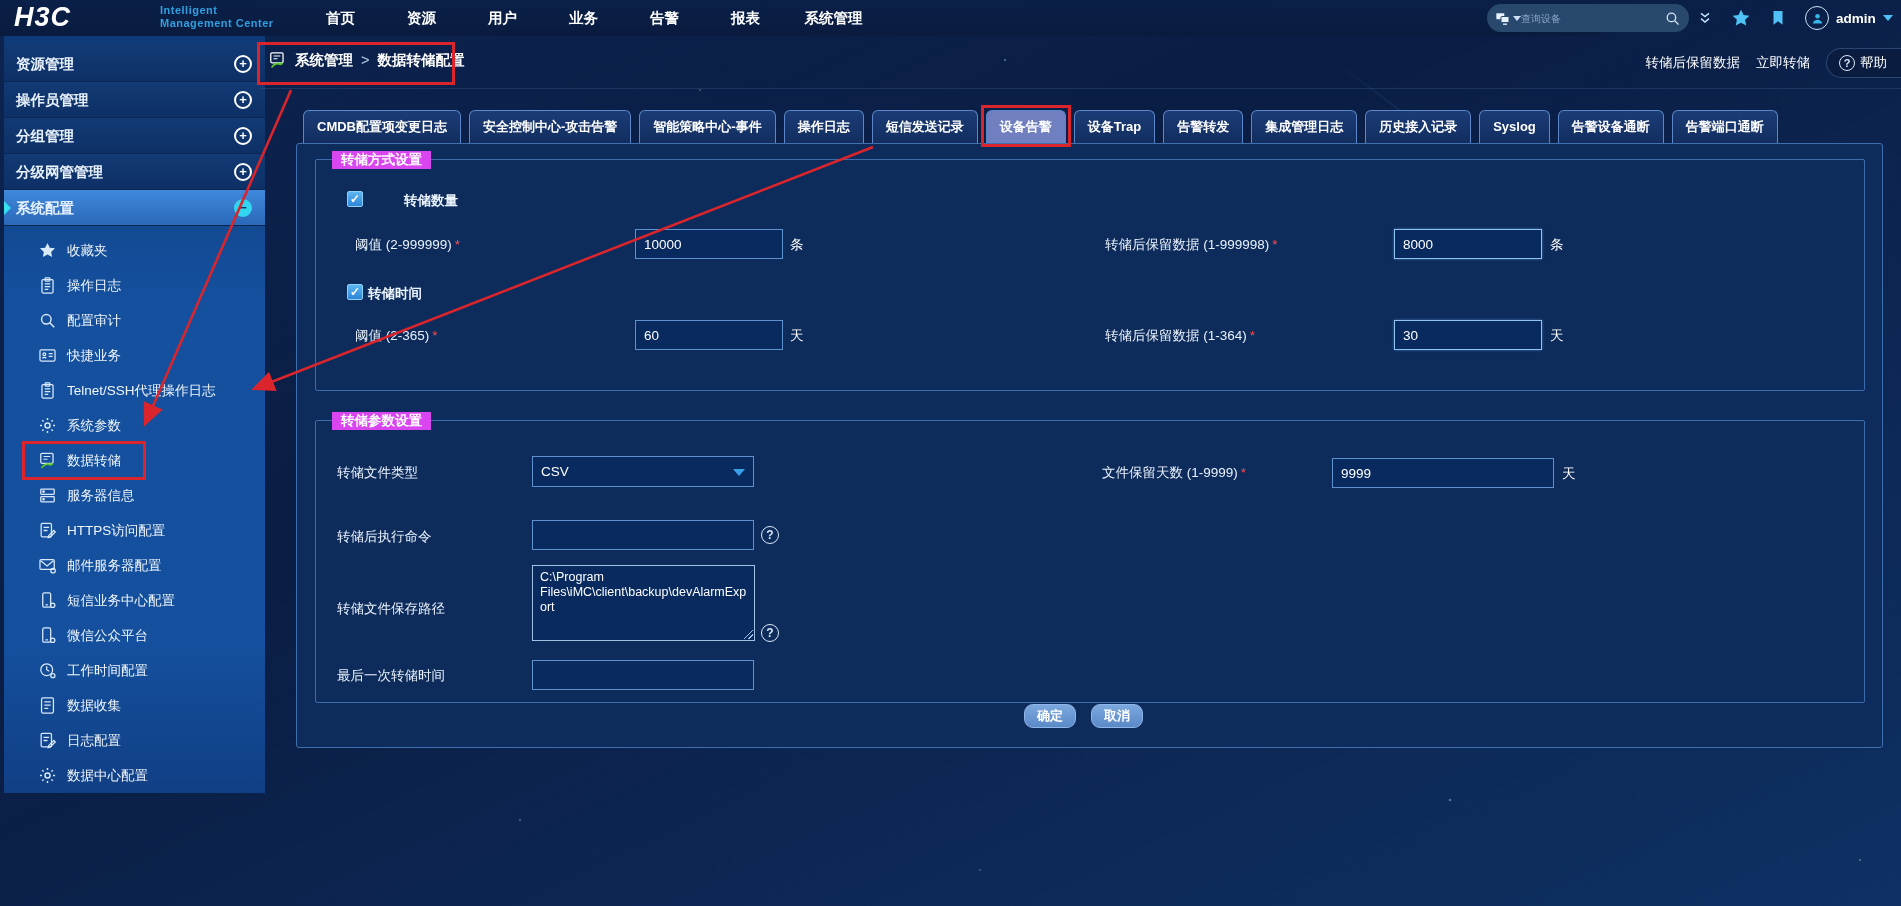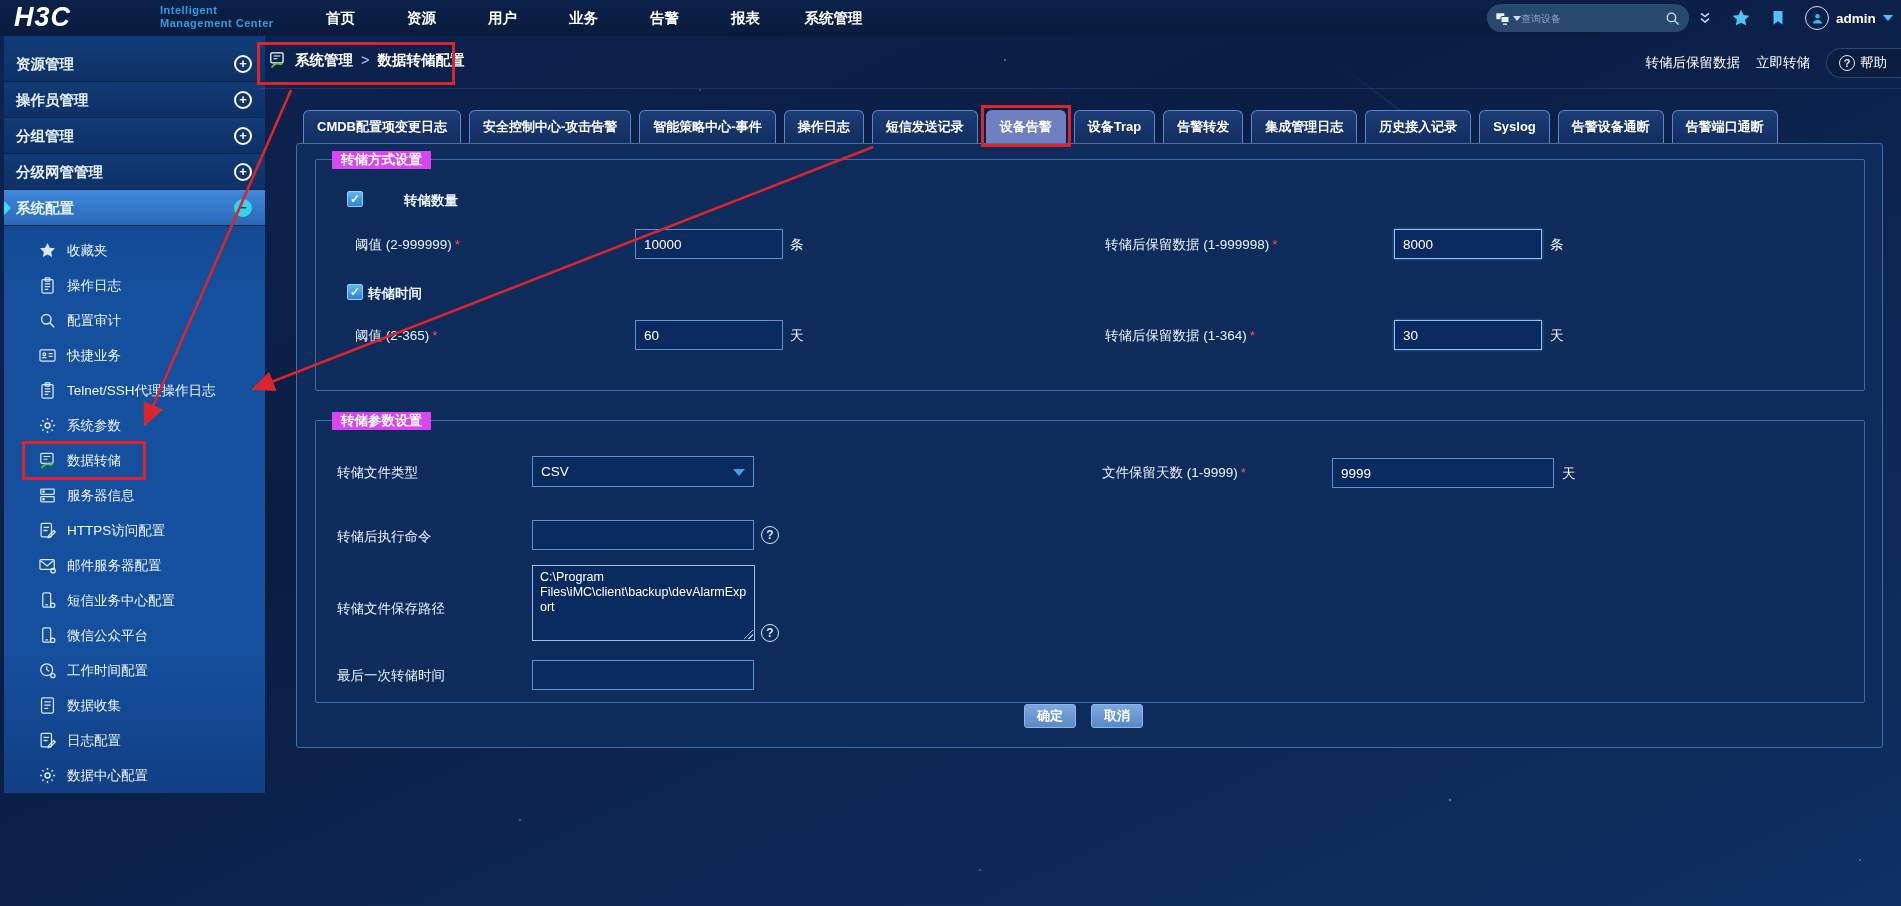--- a/index.html
+++ b/index.html
@@ -105,21 +105,21 @@
     display:flex; align-items:center; padding:0 8px; font-size:13.5px; cursor:pointer; }
   .selectbox .caret { position:absolute; right:8px; top:12px; border-left:6px solid transparent;
     border-right:6px solid transparent; border-top:7px solid #3aa0e8; }
   .tarea { position:absolute; background:#082a5e; border:1px solid #9fc2e4; color:#fff;
     font-size:12.5px; font-family:inherit; padding:4px 7px; outline:none; resize:none; line-height:15px; }
   .resizer { position:absolute; width:9px; height:9px; pointer-events:none;
     background:linear-gradient(135deg,transparent 45%,#9fc2e4 45%,#9fc2e4 55%,transparent 55%,transparent 70%,#9fc2e4 70%,#9fc2e4 80%,transparent 80%); }
   .qhelp { position:absolute; width:18px; height:18px; border-radius:50%; border:1.5px solid #d8e8f8;
     color:#d8e8f8; font-size:12px; font-weight:bold; display:flex; align-items:center;
     justify-content:center; cursor:pointer; }
-  .btn { position:absolute; width:52px; height:24px; border:1px solid #8fb6e8; border-radius:3px;
+  .btn { position:absolute; width:52px; height:24px; border:1px solid #8fb6e8; border-radius:9px;
     background:linear-gradient(180deg,#7ca8de,#5a89c7); color:#fff; font-size:13px; font-weight:bold;
     font-family:inherit; cursor:pointer; line-height:22px; text-align:center; }
   
   .redbox { position:absolute; border:3px solid #d9252b; pointer-events:none; z-index:40; }
   .anno-svg { position:absolute; inset:0; z-index:39; pointer-events:none; }
   
   .cbx { position:absolute; width:16px; height:16px; border:1px solid #8fd0f8; border-radius:2px;
     background:linear-gradient(180deg,#5db7f0,#2d85d8); color:#fff; font-size:12px; font-weight:bold;
     line-height:14px; text-align:center; cursor:pointer; }
   .cblabel { position:absolute; font-size:13.5px; font-weight:bold; color:#eaf3fd; }

